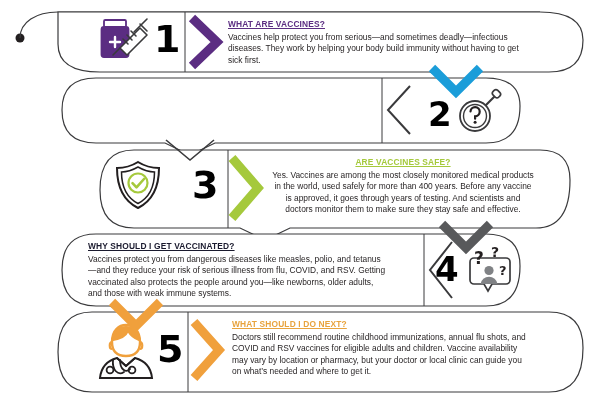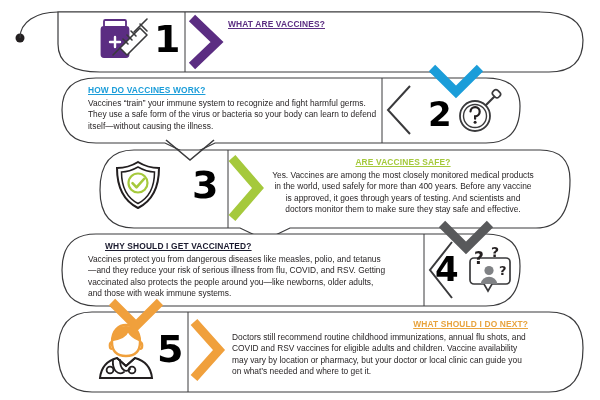--- a/index.html
+++ b/index.html
@@ -163,35 +163,32 @@
   </svg>
 
   <div class="numeral" style="left:154px; top:20px;">1</div>
   <div class="numeral" style="left:428px; top:95px; font-size:34px;">2</div>
   <div class="numeral" style="left:192px; top:166px;">3</div>
   <div class="numeral" style="left:435px; top:250px; font-size:34px;">4</div>
   <div class="numeral" style="left:157px; top:330px;">5</div>
 
   <div class="step-text" style="left:228px; top:19px; width:300px;">
     <p class="step-title" style="color:#5b2d82;">WHAT ARE VACCINES?</p>
+    <p class="step-body">Vaccines help protect you from serious—and sometimes deadly—infectious diseases. They work by helping your body build immunity without having to get sick first.</p>
   </div>
 
-  <div class="step-text" style="left:88px; top:85px; width:290px;">
-    <p class="step-title" style="color:#1b9dd9;">HOW DO VACCINES WORK?</p>
-    <p class="step-body">Vaccines “train” your immune system to recognize and fight harmful germs. They use a safe form of the virus or bacteria so your body can learn to defend itself—without causing the illness.</p>
-  </div>
 
   <div class="step-text" style="left:272px; top:157px; width:262px;text-align:center;">
     <p class="step-title" style="color:#a5c93c;">ARE VACCINES SAFE?</p>
     <p class="step-body">Yes. Vaccines are among the most closely monitored medical products in the world, used safely for more than 400 years. Before any vaccine is approved, it goes through years of testing. And scientists and doctors monitor them to make sure they stay safe and effective.</p>
   </div>
 
   <div class="step-text" style="left:88px; top:241px; width:300px;">
-    <p class="step-title" style="color:#1a1a2e;margin-left:17px;">WHY SHOULD I GET VACCINATED?</p>
+    <p class="step-title" style="color:#1a1a2e;">WHY SHOULD I GET VACCINATED?</p>
     <p class="step-body">Vaccines protect you from dangerous diseases like measles, polio, and tetanus—and they reduce your risk of serious illness from flu, COVID, and RSV. Getting vaccinated also protects the people around you—like newborns, older adults, and those with weak immune systems.</p>
   </div>
 
   <div class="step-text" style="left:232px; top:319px; width:296px;">
-    <p class="step-title" style="color:#e8a33d;text-align:right;">WHAT SHOULD I DO NEXT?</p>
+    <p class="step-title" style="color:#e8a33d;">WHAT SHOULD I DO NEXT?</p>
     <p class="step-body">Doctors still recommend routine childhood immunizations, annual flu shots, and COVID and RSV vaccines for eligible adults and children. Vaccine availability may vary by location or pharmacy, but your doctor or local clinic can guide you on what’s needed and where to get it.</p>
   </div>
 
 </div>
 
 </body></html>

